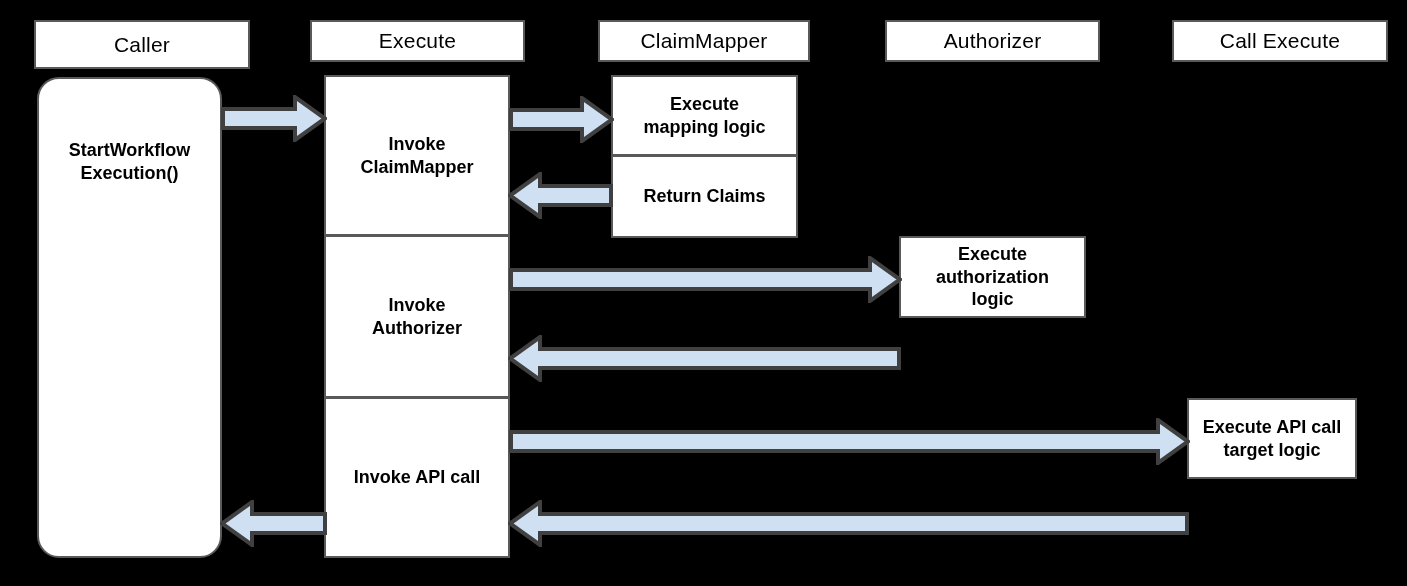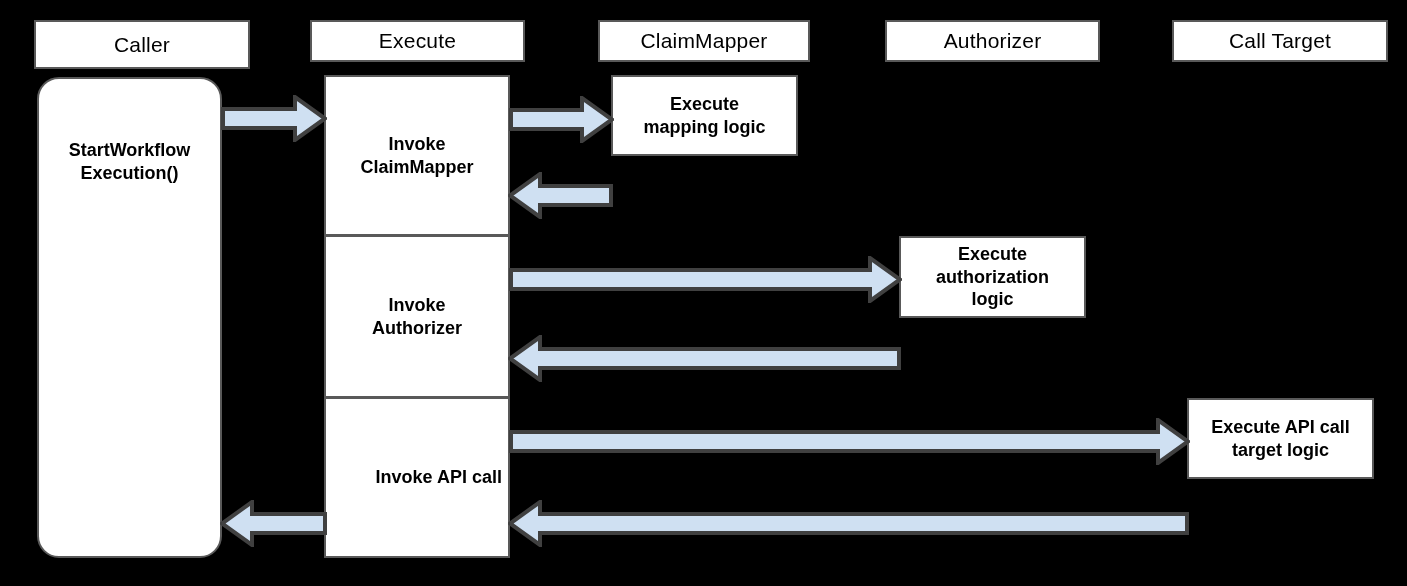--- a/index.html
+++ b/index.html
@@ -80,56 +80,59 @@
 
   <div class="lane-header" style="left:598px; top:20px; width:212px; height:42px;">
     <span>ClaimMapper</span>
   </div>
 
   <div class="lane-header" style="left:885px; top:20px; width:215px; height:42px;">
     <span>Authorizer</span>
   </div>
 
   <div class="lane-header" style="left:1172px; top:20px; width:216px; height:42px;">
-    <span>Call Target</span>
+    <span>Call Execute</span>
   </div>
 
   <div class="activation" style="left:37px; top:77px; width:185px; height:481px; align-items:flex-start; padding-top:60px;border-radius:22px;">
     <span style="white-space:pre-line;">StartWorkflow
 Execution()</span>
   </div>
 
   <div class="activation" style="left:324px; top:75px; width:186px; height:161px;">
     <span style="white-space:pre-line;">Invoke
 ClaimMapper</span>
   </div>
 
   <div class="activation thin-top" style="left:324px; top:236px; width:186px; height:162px;">
     <span style="white-space:pre-line;">Invoke
 Authorizer</span>
   </div>
 
-  <div class="activation thin-top" style="left:324px; top:398px; width:186px; height:160px;justify-content:flex-end;">
+  <div class="activation thin-top" style="left:324px; top:398px; width:186px; height:160px;">
     <span style="white-space:pre-line;">Invoke API call</span>
   </div>
 
   <div class="activation" style="left:611px; top:75px; width:187px; height:81px;">
     <span style="white-space:pre-line;">Execute
 mapping logic</span>
   </div>
 
+  <div class="activation thin-top" style="left:611px; top:156px; width:187px; height:82px;">
+    <span style="white-space:pre-line;">Return Claims</span>
+  </div>
 
   <div class="activation" style="left:899px; top:236px; width:187px; height:82px;">
     <span style="white-space:pre-line;">Execute
 authorization
 logic</span>
   </div>
 
 
-  <div class="activation" style="left:1187px; top:398px; width:187px; height:81px;">
+  <div class="activation" style="left:1187px; top:398px; width:170px; height:81px;">
     <span style="white-space:pre-line;">Execute API call
 target logic</span>
   </div>
 
 
   <div class="arrow" style="left:221px; top:95px; width:106px; height:47px;">
     <svg viewBox="0 0 106 47" preserveAspectRatio="none">
       <polygon class="arrow-poly" points="2,14 74,14 74,2 104,23.5 74,45 74,33 2,33"></polygon>
     </svg>
   </div>

